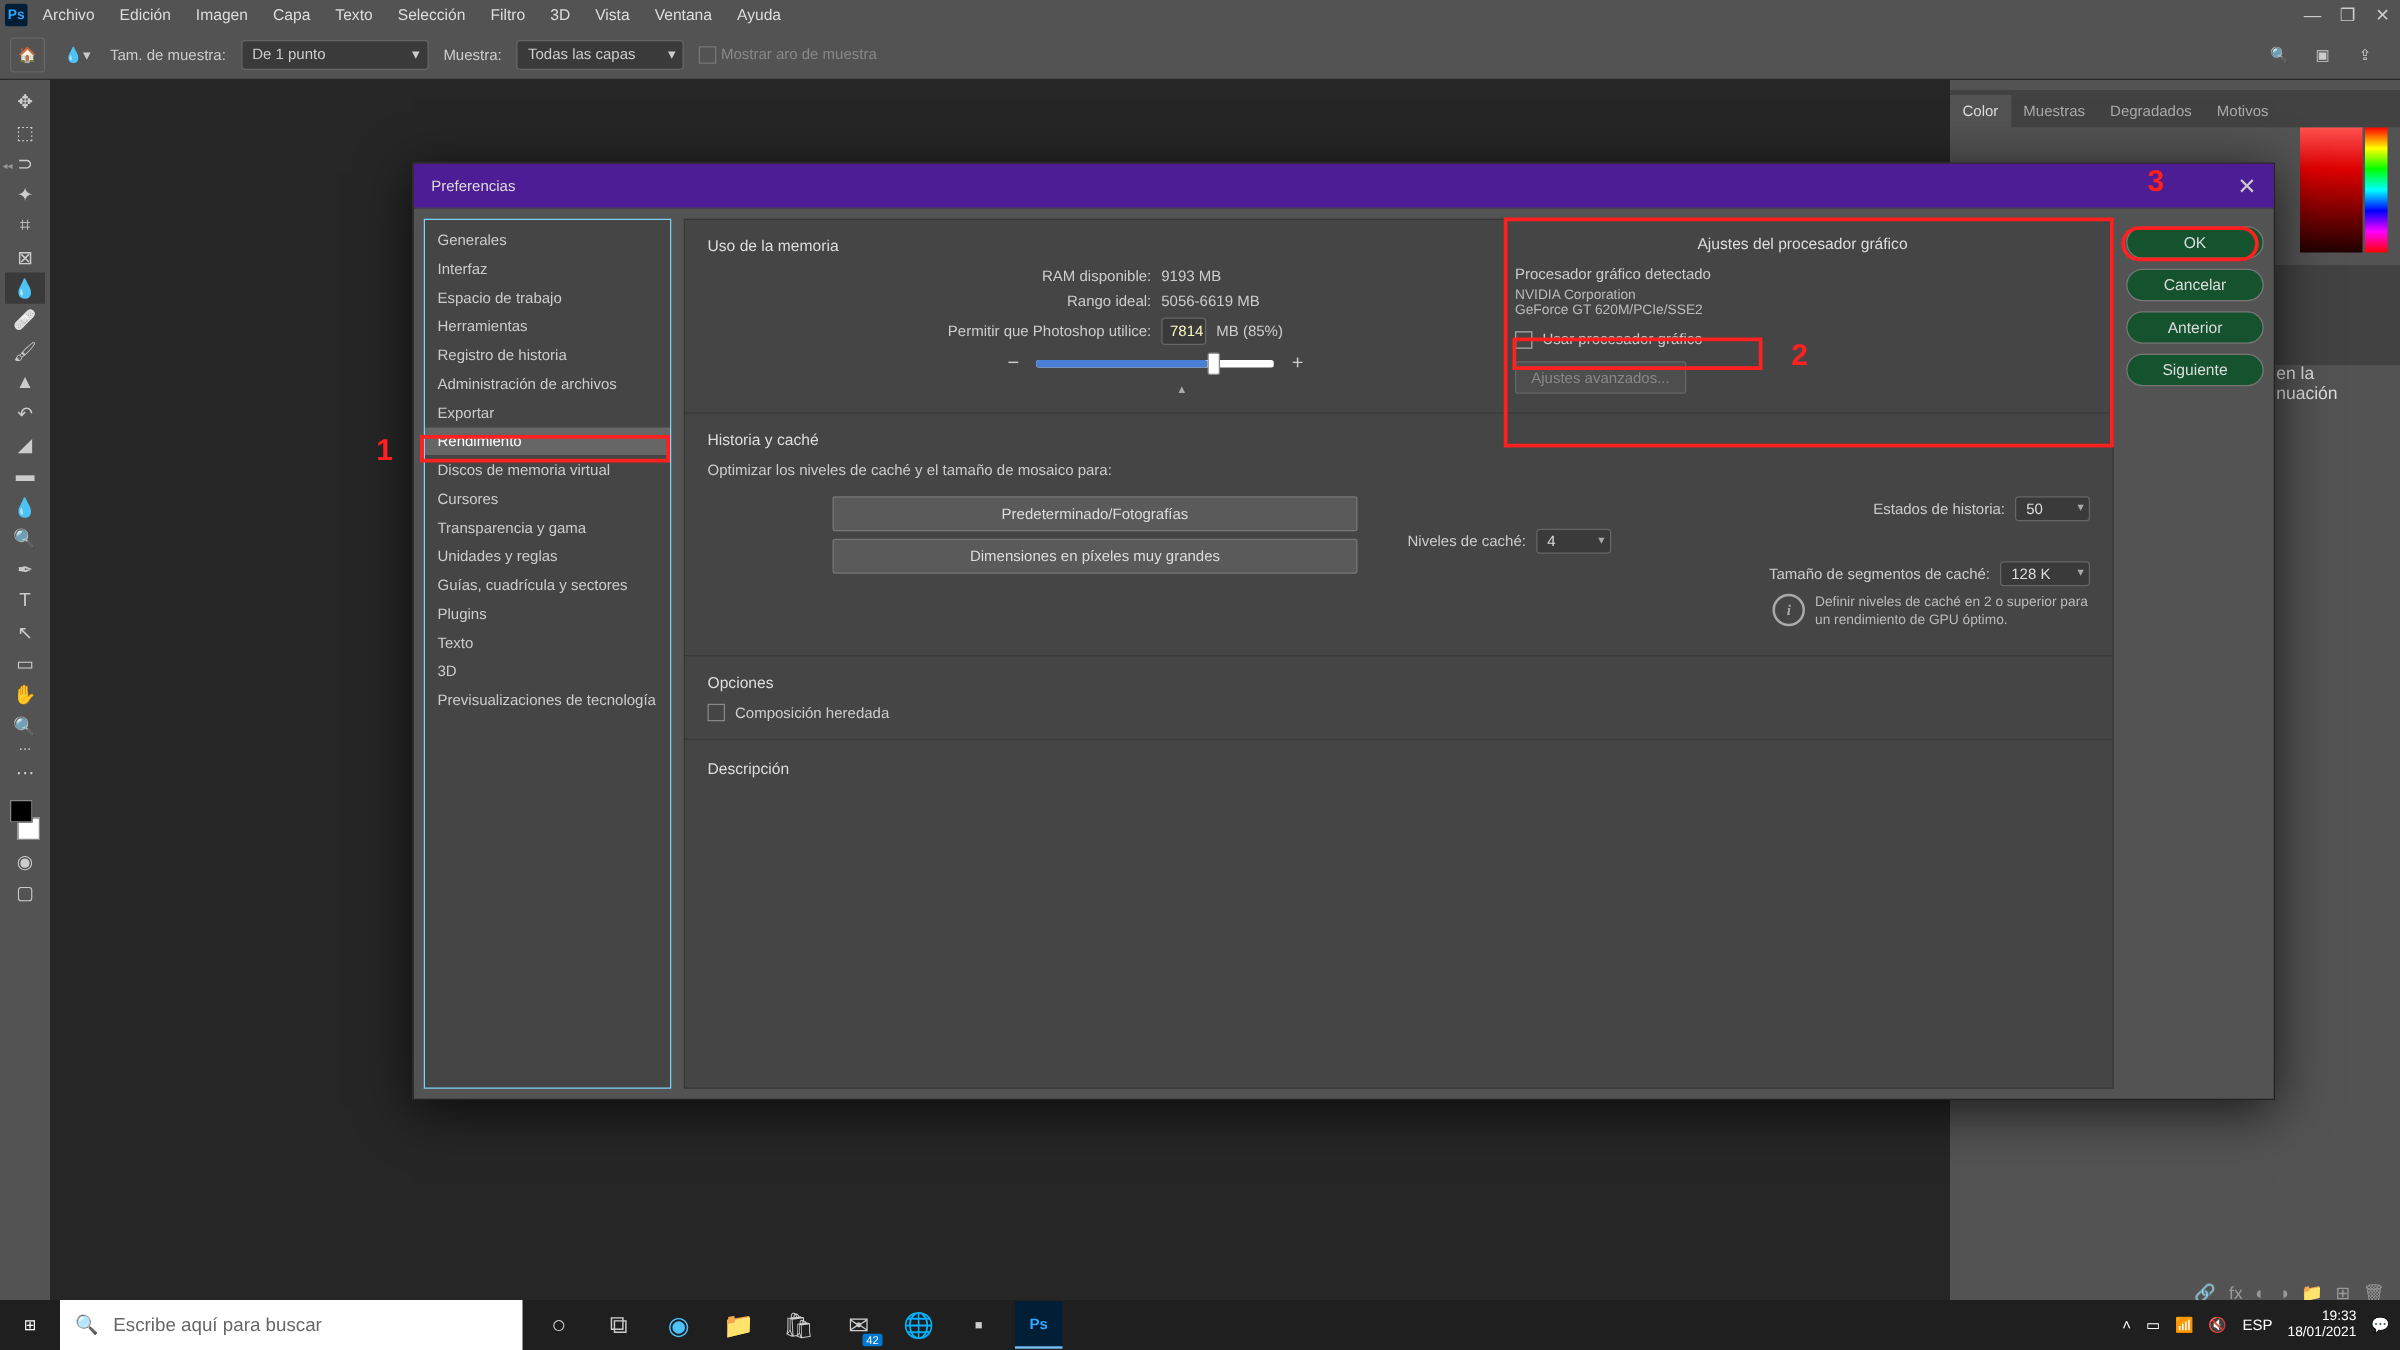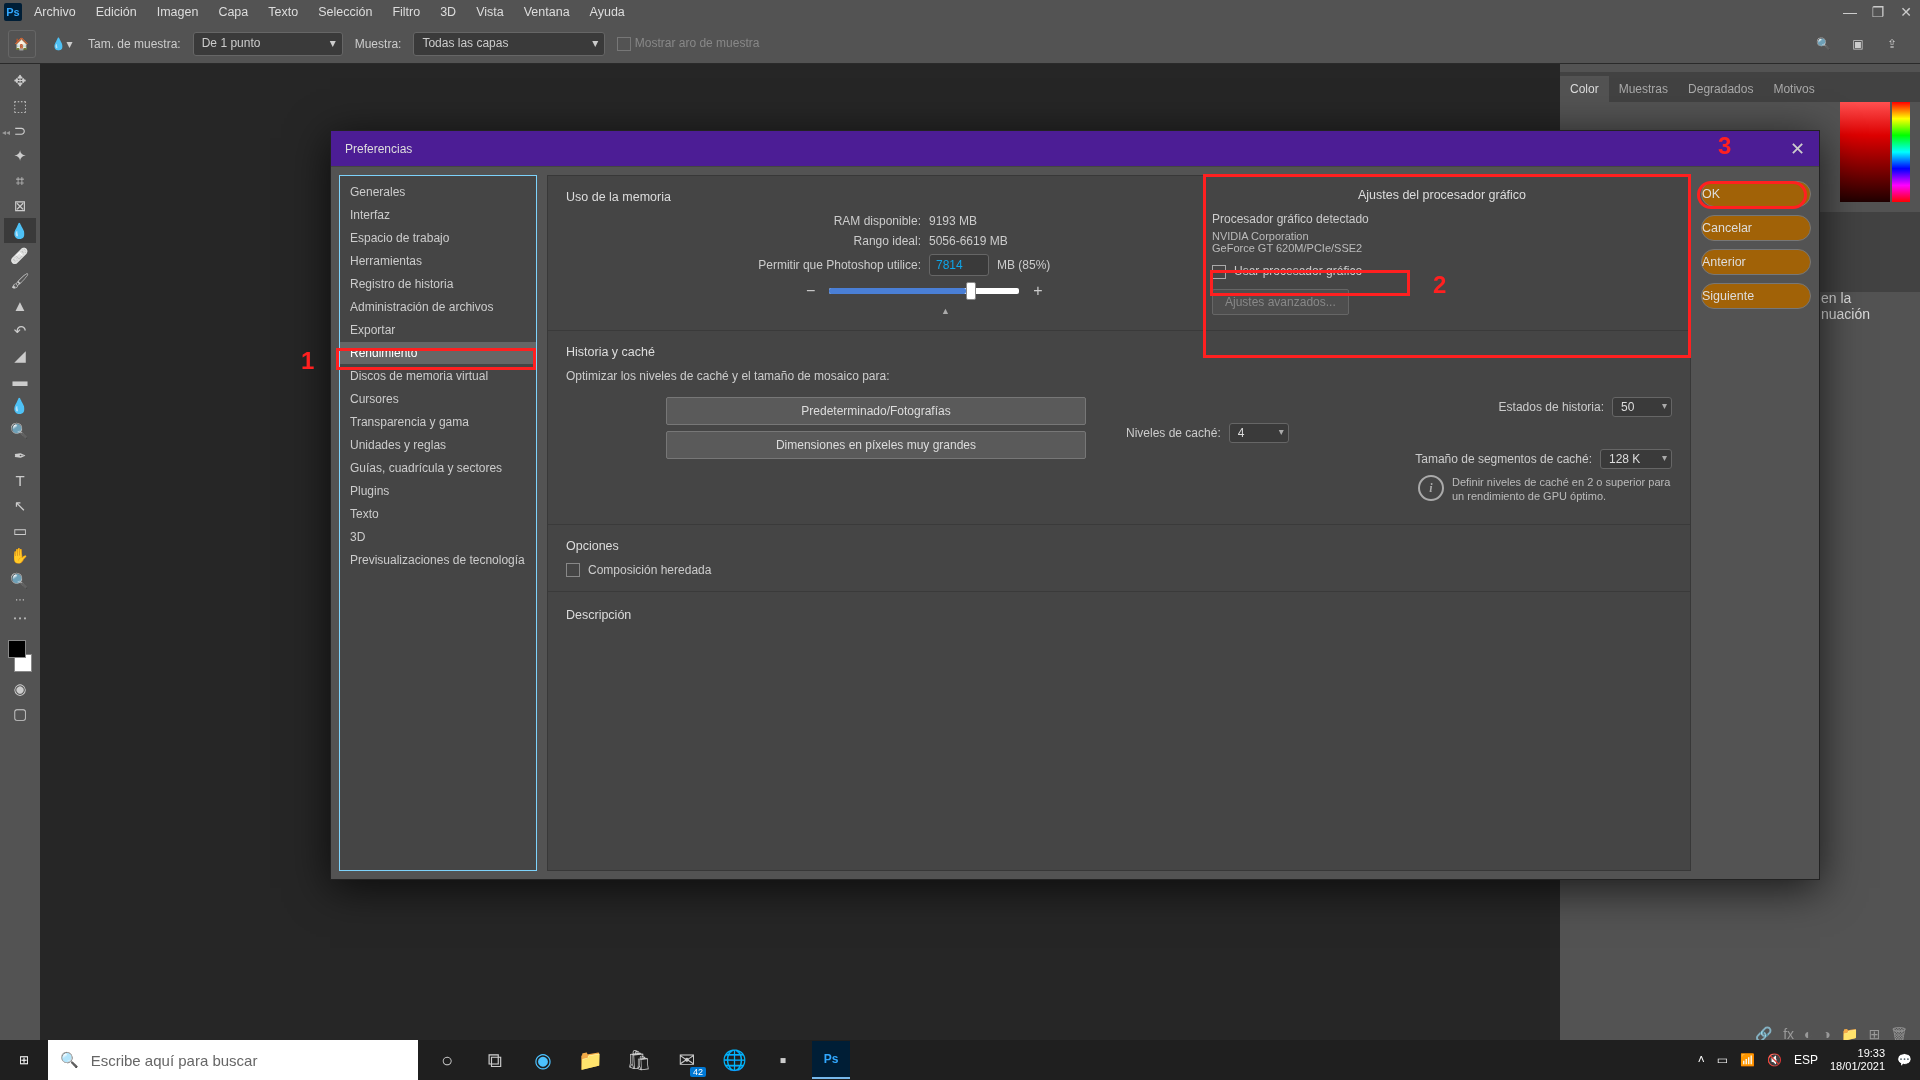--- a/index.html
+++ b/index.html
@@ -38,25 +38,25 @@
 .right-peek{position:absolute;right:50px;top:290px;color:#ddd;font-size:14px}
 .dialog{position:absolute;left:330px;top:130px;width:1490px;height:750px;background:#535353;box-shadow:0 8px 40px rgba(0,0,0,0.7);border:1px solid #222}
 .dlg-title{height:36px;display:flex;align-items:center;padding:0 14px;color:#ddd;background:#4c1d95;border-bottom:1px solid #444}
 .dlg-close{margin-left:auto;cursor:pointer;font-size:18px;color:#ccc}
 .dlg-body{display:flex;height:calc(100% - 36px);padding:8px}
 .dlg-sidebar{width:198px;background:#454545;border:1px solid #7dd3fc;padding:4px 0;overflow:hidden}
 .sb-item{padding:4px 10px;color:#ccc;font-size:12px;cursor:pointer;margin:1px 0}
 .sb-item.selected{background:#666;color:#fff}
 .dlg-main{flex:1;background:#454545;border:1px solid #383838;margin-left:10px;padding:14px 18px;overflow:auto;position:relative}
 .dlg-buttons{width:110px;margin-left:10px;display:flex;flex-direction:column;gap:8px;padding-top:6px}
-.dlg-btn{background:#a16207;border:1px solid #777;border-radius:14px;padding:5px 0;color:#ddd;cursor:pointer;font-size:12.5px}
+.dlg-btn{background:#14532d;border:1px solid #777;border-radius:14px;padding:5px 0;text-align:center;color:#ddd;cursor:pointer;font-size:12.5px}
 .section-title{color:#ddd;font-size:12.5px;margin-bottom:10px}
 .row{display:flex;align-items:center;gap:8px;margin:6px 0;font-size:12px}
 .row .lbl{text-align:right;color:#ccc}
-.input-box{background:#3a3a3a;border:1px solid #666;color:#0ea5e9;padding:3px 6px;width:60px;border-radius:3px}
+.input-box{background:#3a3a3a;border:1px solid #666;color:#fef9c3;padding:3px 6px;width:36px;border-radius:3px}
 .slider-track{width:190px;height:6px;background:#fff;position:relative;border-radius:2px}
 .slider-fill{position:absolute;left:0;top:0;height:100%;background:#4a7fd6;border-radius:2px}
 .slider-thumb{position:absolute;top:-6px;width:10px;height:18px;background:#fff;border:1px solid #888;border-radius:2px}
 .preset-btn{display:block;width:420px;margin:6px 0;background:#5a5a5a;border:1px solid #777;color:#ddd;padding:6px 0;text-align:center;cursor:pointer;font-size:12px;border-radius:2px}
 .mini-select{background:#3a3a3a;border:1px solid #666;color:#ddd;padding:2px 18px 2px 8px;border-radius:3px;position:relative;display:inline-block;min-width:60px;font-size:12px}
 .mini-select::after{content:"▾";position:absolute;right:4px;color:#aaa;font-size:10px}
 .gpu-box{position:absolute;right:18px;top:12px;width:460px}
 .gpu-check{width:14px;height:14px;border:1px solid #aaa;display:inline-block;vertical-align:middle;margin-right:8px}
 .gpu-adv{background:#4e4e4e;border:1px solid #666;color:#888;padding:5px 12px;border-radius:2px;margin-top:10px;display:inline-block;font-size:12px}
 .chk{width:14px;height:14px;border:1px solid #888;display:inline-block;margin-right:8px;vertical-align:middle}
@@ -97,21 +97,21 @@
     <div class="win-btn">✕</div>
   </div>
 </div>
 
 <div class="optbar">
   <div class="home-btn">🏠</div>
   <div class="tool-icon">💧▾</div>
   <span class="opt-label">Tam. de muestra:</span>
   <div class="opt-select" style="width:150px">De 1 punto</div>
   <span class="opt-label">Muestra:</span>
-  <div class="opt-select" style="width:192px">Todas las capas</div>
+  <div class="opt-select" style="width:134px">Todas las capas</div>
   <span style=""><span class="opt-check"></span> <span style="color:#888">Mostrar aro de muestra</span></span>
   <div class="right-icons">
     <span>🔍</span>
     <span>▣</span>
     <span>⇪</span>
   </div>
 </div>
 
 <div class="workspace">
   <div class="toolbox">

